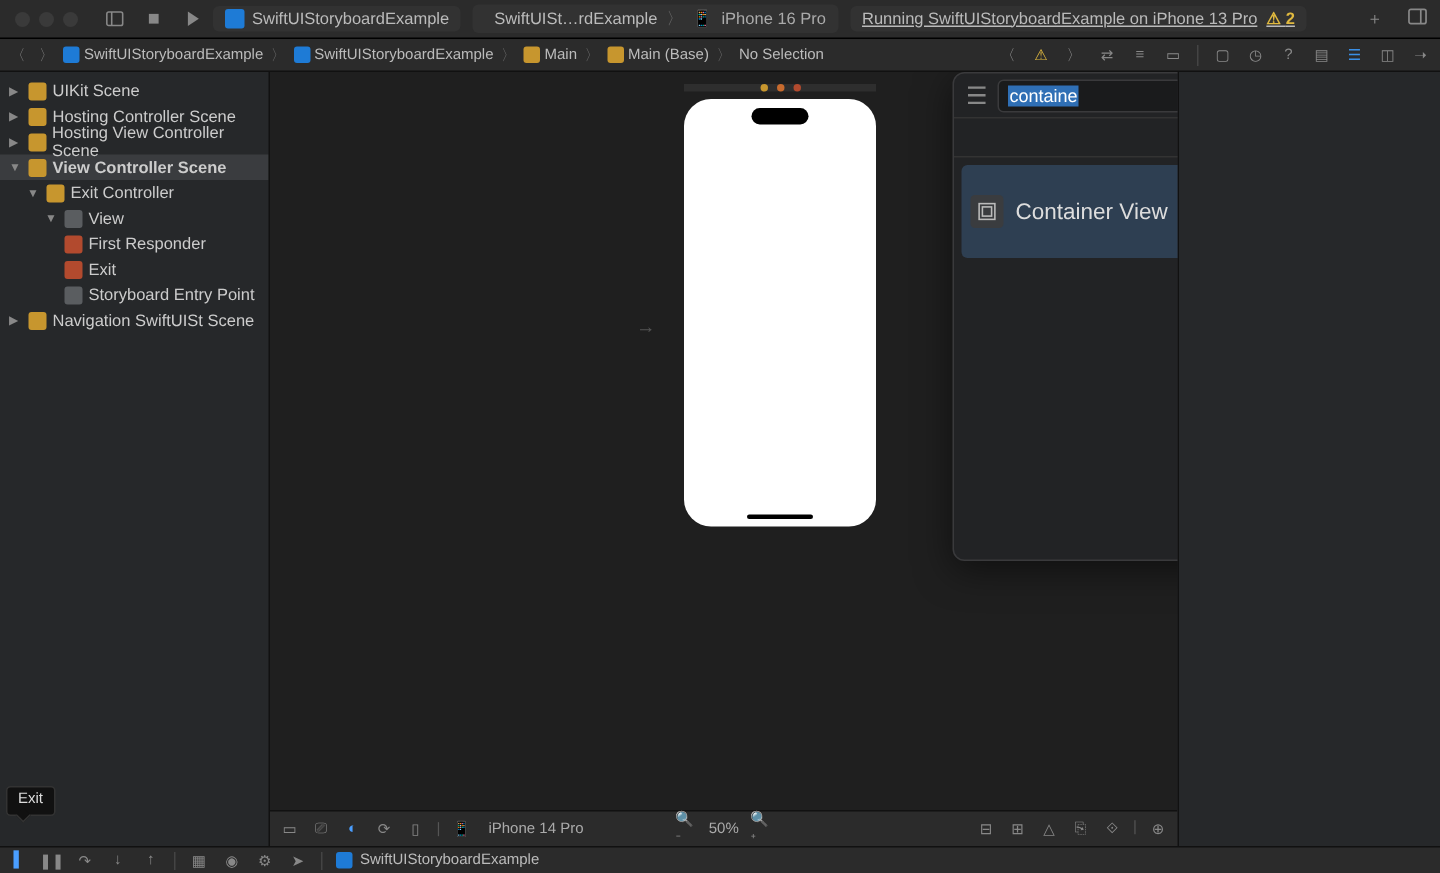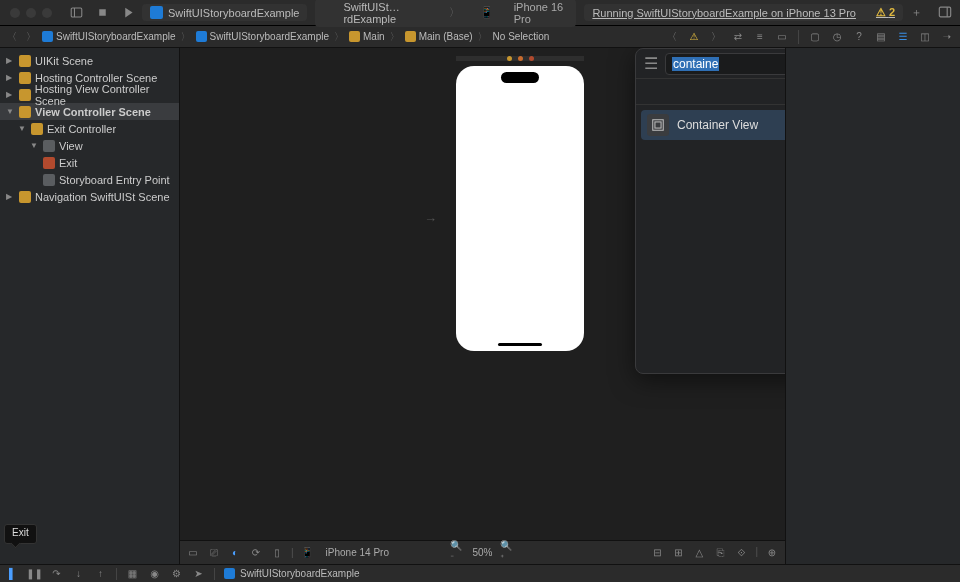--- a/index.html
+++ b/index.html
@@ -6,21 +6,21 @@
 html, body { width: 960px; height: 582px; background:#1e1e1e; color:#ccc; overflow:hidden; }
 
 .titlebar { height:26px; background:#2b2b2b; display:flex; align-items:center; font-size:11px; color:#bbb; border-bottom:1px solid #000; }
 .traffic { display:flex; gap:6px; padding:0 10px; }
 .traffic span { width:10px; height:10px; border-radius:50%; background:#3a3a3a; display:inline-block; }
 .tb-group { display:flex; align-items:center; gap:10px; padding:0 6px; }
 .tb-icon { width:16px; display:flex; justify-content:center; color:#888; }
 .tb-icon svg { width:13px; height:13px; }
 .proj-chip { display:flex; align-items:center; gap:5px; background:#323232; padding:2px 8px; border-radius:4px; }
 .proj-chip .blue-doc{ width:13px;height:13px;background:#1e7bd6;border-radius:2px; position:relative;}
-.tb-status { display:flex; align-items:center; gap:20px; background:#323232; padding:2px 8px; border-radius:4px; margin-left:8px; }
+.tb-status { display:flex; align-items:center; gap:6px; background:#323232; padding:2px 8px; border-radius:4px; margin-left:8px; }
 .tb-status .device{ color:#aaa; }
 .tb-warn{ color:#e0b93f; font-weight:600;}
 .tb-plus{ margin-left:auto; padding:0 8px; color:#888;}
 .tb-lib{ padding:0 8px; color:#888;}
 
 .crumbbar { height:22px; background:#2b2b2b; border-bottom:1px solid #111; display:flex; align-items:center; font-size:10px; color:#bbb;}
 .crumb-left{ display:flex; align-items:center; gap:3px; padding-left:4px;}
 .crumb-left .nav{ color:#777; padding:0 3px;}
 .crumb-item{ display:flex; align-items:center; gap:3px; }
 .crumb-item .sep{ color:#666; padding:0 2px;}
@@ -58,21 +58,21 @@
 .arrow-in{ position:absolute; left:244px; top:162px; color:#555; font-size:13px;}
 
 .library{ position:absolute; left:455px; top:0px; width:452px; height:326px; background:#222325; border:1px solid #3a3a3c; border-radius:8px; box-shadow:0 6px 24px rgba(0,0,0,.5); display:flex; flex-direction:column;}
 .lib-header{ height:30px; display:flex; align-items:center; padding:0 8px; gap:6px; border-bottom:1px solid #333;}
 .lib-filter{ width:15px; color:#888;}
 .lib-search{ flex:1; background:#1a1b1c; border:1px solid #3a3a3c; color:#fff; font-size:12px; padding:3px 6px; border-radius:4px;}
 .lib-search::selection{ background:#2f6fb5;}
 .lib-tabs{ height:26px; display:flex; justify-content:center; align-items:center; gap:16px; border-bottom:1px solid #333;}
 .lib-body{ flex:1; display:flex;}
 .lib-list{ width:172px; border-right:1px solid #333; padding:5px;}
-.lib-item{ display:flex; align-items:center; gap:8px; padding:4px 6px; border-radius:4px; font-size:12px; color:#ddd;}
+.lib-item{ display:flex; align-items:center; gap:8px; padding:20px 6px; border-radius:4px; font-size:15px; color:#ddd;}
 .lib-item.sel{ background:#2e3f52;}
 .lib-item-ic{ width:22px;height:22px; background:#3a3c3f; border-radius:3px; display:flex;align-items:center;justify-content:center;}
 .lib-item-ic svg{ width:14px;height:14px;}
 
 .canvasbar{ position:absolute; left:0; right:0; bottom:0; height:24px; background:#2b2b2b; border-top:1px solid #111; display:flex; align-items:center; font-size:10px; color:#aaa; padding:0 6px; gap:8px;}
 .cb-left{ display:flex; gap:7px; align-items:center;}
 .cb-ic{ width:14px;height:14px; color:#888; display:flex;align-items:center;justify-content:center;}
 .cb-ic.blue{ color:#4a9eff;}
 .cb-device{ margin-left:4px;}
 .cb-zoom{ position:absolute; left:50%; transform:translateX(-50%); display:flex; gap:8px; align-items:center;}
@@ -215,20 +215,25 @@
         <span class="ic vc"></span>
         <span>Exit Controller</span>
       </div>
         <div class="o-row o-indent2">
         <span class="disc">▼</span>
         <span class="ic view"></span>
         <span>View</span>
       </div>
         <div class="o-row o-indent2">
         <span class="disc"></span>
+        <span class="ic resp"></span>
+        <span>First Responder</span>
+      </div>
+        <div class="o-row o-indent2">
+        <span class="disc"></span>
         <span class="ic exit"></span>
         <span>Exit</span>
       </div>
         <div class="o-row o-indent2">
         <span class="disc"></span>
         <span class="ic entry"></span>
         <span>Storyboard Entry Point</span>
       </div>
     <div class="o-row">
         <span class="disc">▶</span>

